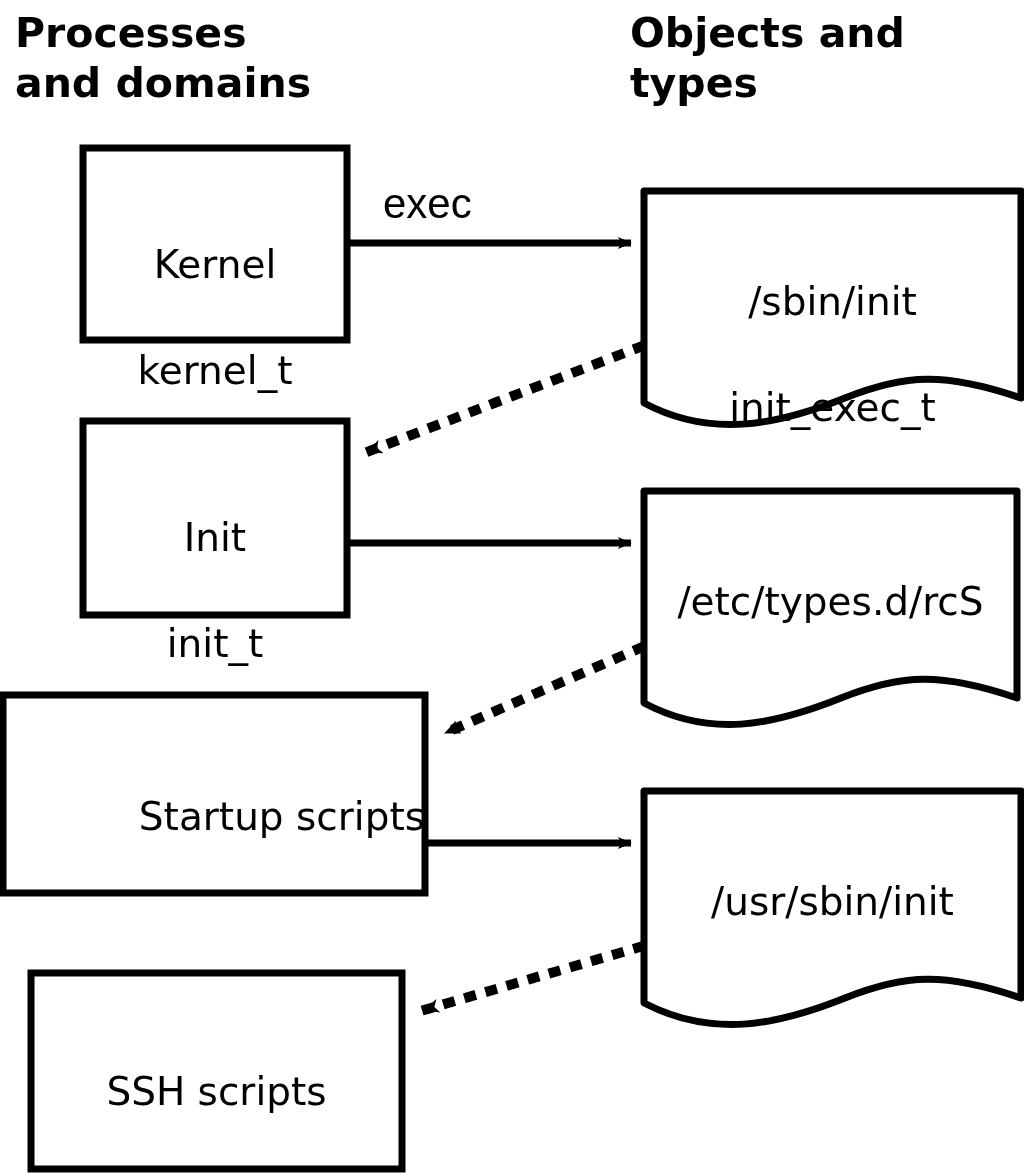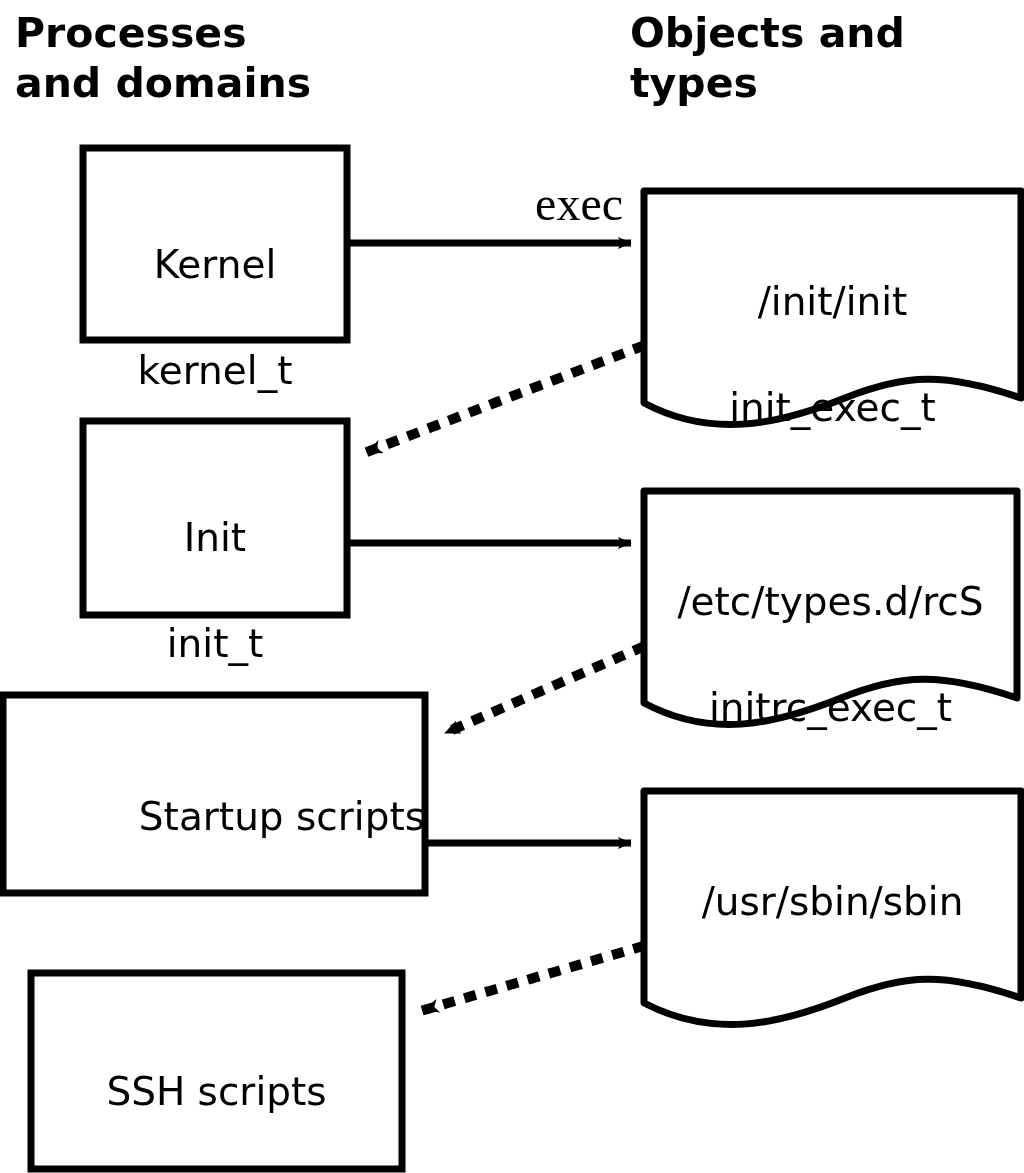--- a/index.html
+++ b/index.html
@@ -41,25 +41,25 @@
     font-weight: normal;
     font-size: 39px;
     line-height: 53px;
     color: #000000;
     text-align: center;
     white-space: pre-line;
     pointer-events: none;
   }
   .edge-label {
     position: absolute;
-    font-family: Liberation Serif, serif;
-    font-size: 48px;
+    font-family: Liberation Sans, sans-serif;
+    font-size: 42px;
     line-height: 44px;
     color: #000000;
-    text-align: right;
+    text-align: left;
     white-space: nowrap;
   }
 </style>
 </head>
 <body>
 
 <div id="canvas">
 
   <div class="col-header" id="header-left">Processes
 and domains</div>
@@ -131,28 +131,27 @@
   <div class="node-label" style="left:3px; top:737px; width:422px;text-align:right;">
     <span>Startup scripts</span><br>
   </div>
 
   <div class="node-label" style="left:31px; top:1012px; width:371px;">
     <span>SSH scripts</span><br>
     
   </div>
 
   <div class="node-label" style="left:644px; top:222px; width:377px;">
-    <span>/init/init</span><br>
+    <span>/sbin/init</span><br>
     <span>init_exec_t</span>
   </div>
 
   <div class="node-label" style="left:644px; top:522px; width:373px;">
     <span>/etc/types.d/rcS</span><br>
-    <span>initrc_exec_t</span>
   </div>
 
   <div class="node-label" style="left:644px; top:822px; width:377px;">
-    <span>/usr/sbin/sbin</span><br>
+    <span>/usr/sbin/init</span><br>
   </div>
 
   <div class="edge-label" style="left:383px; top:182px; width:240px;">exec</div>
 
 </div>
 
 </body></html>

